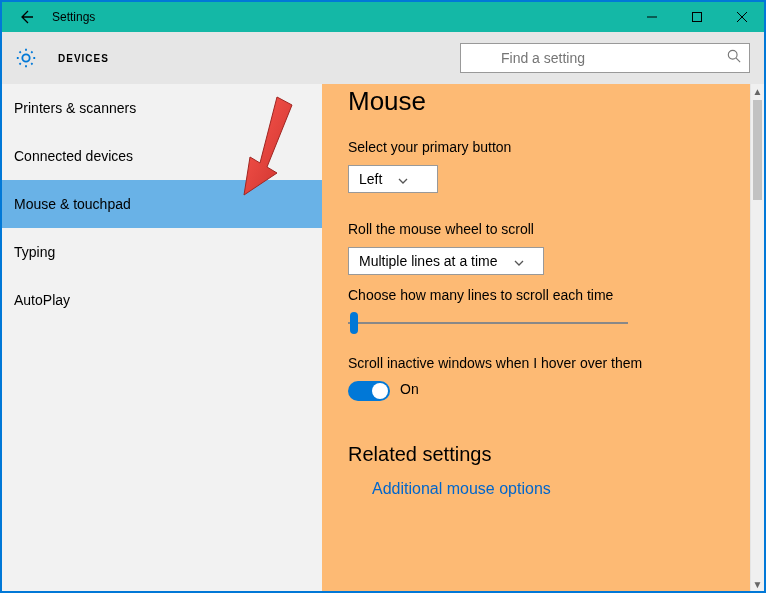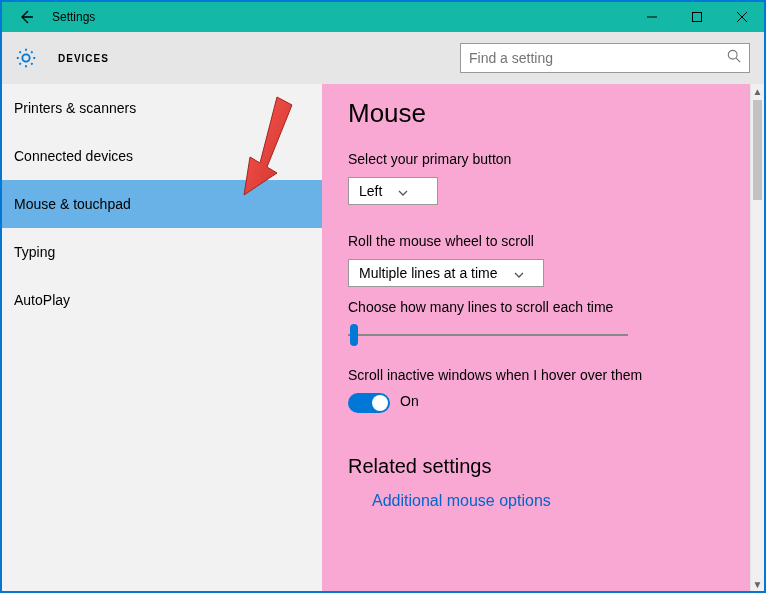--- a/index.html
+++ b/index.html
@@ -26,27 +26,27 @@
     display: flex; align-items: center;
     padding-left: 12px;
   }
   .gear { width: 24px; height: 24px; display:flex; align-items:center; justify-content:center; color:#0178d7; }
   .header-title { font-size: 10px; font-weight: 600; letter-spacing: 1px; margin-left: 20px; }
   .searchwrap { margin-left: auto; margin-right: 14px; }
   .search {
     width: 290px; height: 30px; border:1px solid #999; background:#fff;
     display:flex; align-items:center; padding:0 8px;
   }
-  .search input { border:none; outline:none; flex:1; font-size:14px; color:#666; background:transparent; }
+  .search input { border:none; outline:none; flex:1; font-size:14px; color:#666; background:transparent;margin-left:32px; }
   .search .sicon { color:#666; }
   .body { flex:1; display:flex; overflow:hidden; }
   .sidebar { width: 320px; background:#f2f2f2; }
   .side-item { height:48px; display:flex; align-items:center; padding-left:12px; font-size:14px; color:#000; }
   .side-item.active { background:#69b2e7; }
-  .main { flex:1; background:#f9a8d4; padding: 14px 26px; overflow-y:auto; position:relative; }
+  .main { flex:1; background:#fdba74; padding: 2px 26px; overflow-y:auto; position:relative; }
   .main h1 { font-size:26px; font-weight:400; margin-bottom:22px; }
   .label { font-size:14px; margin-top:18px; margin-bottom:10px; }
   .label:first-of-type { margin-top: 0; }
   .select {
     border:1px solid #999; background:#fff; height:28px;
     display:inline-flex; align-items:center; padding:0 10px; font-size:14px; gap:10px;
     color:#000;
   }
   .select .chev { margin-left:6px; color:#555; }
   .slider {

